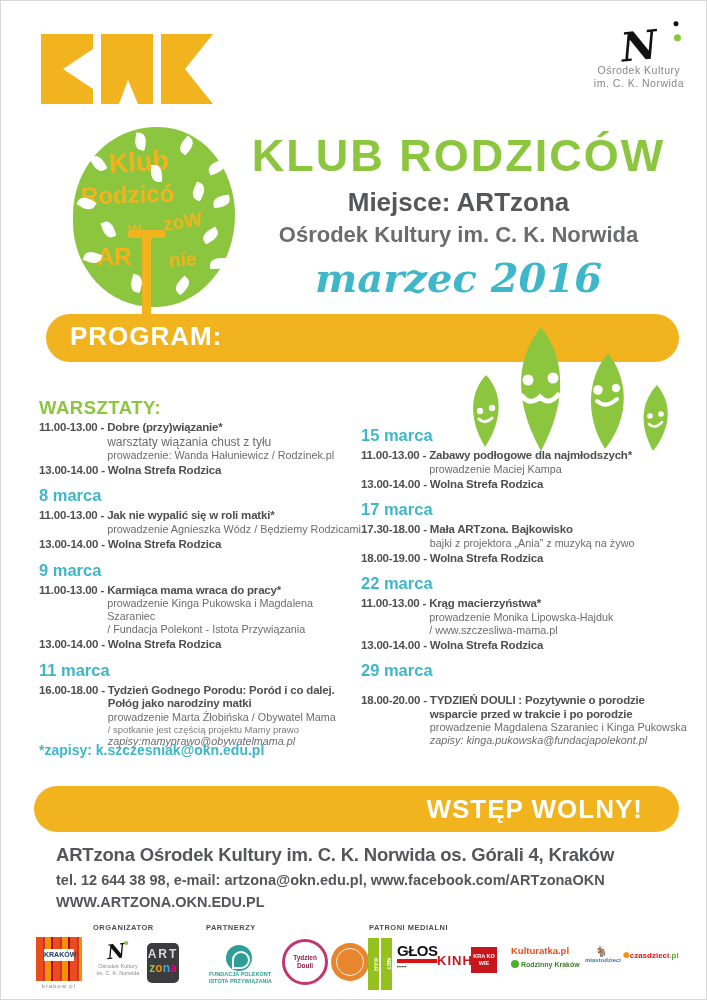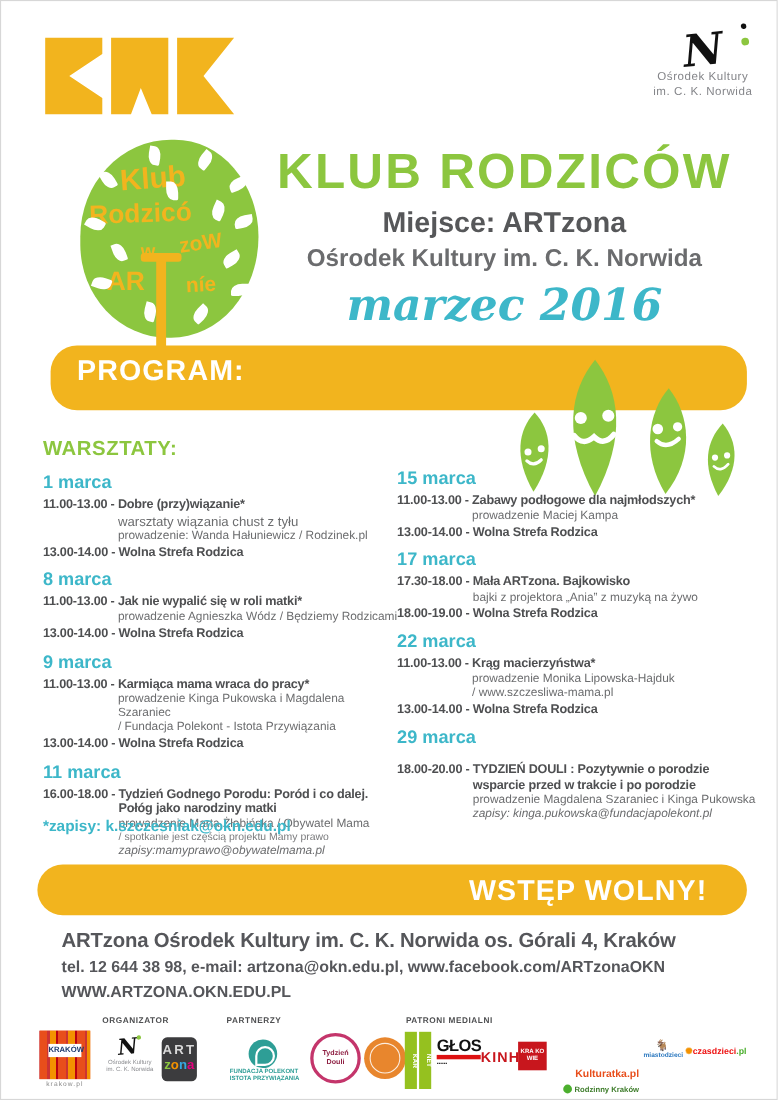--- a/index.html
+++ b/index.html
@@ -27,21 +27,21 @@
   
   .crown{position:absolute;left:72px;top:126px;width:162px;height:180px;background:#8CC63F;
          border-radius:52% 48% 50% 50% / 50% 50% 52% 48%;}
   .crown .w{position:absolute;color:#F2B41E;font-weight:bold;}
   .wleaf{position:absolute;width:11px;height:17px;background:#fff;border-radius:0 60% 10% 60%;}
   .trunk{position:absolute;left:141px;top:232px;width:9px;height:83px;background:#F2B41E;}
   .tcross{position:absolute;left:127px;top:229px;width:37px;height:8px;background:#F2B41E;border-radius:3px;}
 
   
   .bar{position:absolute;background:#F2B41E;border-radius:24px;color:#fff;font-weight:bold;}
-  .program-bar{left:45px;top:313px;width:633px;height:59px;font-size:26px;line-height:45px;padding-left:24px;letter-spacing:1px;}
+  .program-bar{left:45px;top:313px;width:633px;height:48px;font-size:26px;line-height:45px;padding-left:24px;letter-spacing:1px;}
   .free-bar{left:33px;top:785px;width:645px;height:46px;font-size:26px;line-height:46px;text-align:right;padding-right:36px;letter-spacing:1px;}
 
   .leafchars{position:absolute;left:455px;top:318px;}
 
   
   .warsztaty{position:absolute;left:38px;top:396px;color:#8CC63F;font-weight:bold;font-size:18.5px;letter-spacing:.5px;}
   .col{position:absolute;font-size:11.5px;color:#4E4F51;}
   .col-left{left:38px;top:420px;width:322px;}
   .col-right{left:360px;top:416px;width:330px;}
   .date{color:#3DB7C9;font-weight:bold;font-size:16.5px;margin:9px 0 4px;}
@@ -88,21 +88,21 @@
   .lg-orange:after{content:"";position:absolute;inset:5px;border:1.5px solid rgba(255,255,255,.85);border-radius:50%;}
   .lg-karnet{left:367px;top:937px;width:24px;height:52px;display:flex;gap:2px;}
   .lg-karnet b{flex:1;background:#95C11F;color:#fff;font-size:6px;writing-mode:vertical-rl;text-align:center;line-height:7px;}
   .lg-glos{left:396px;top:942px;width:40px;text-align:left;}
   .lg-glos .g{font-weight:900;font-size:15px;color:#111;letter-spacing:-.5px;line-height:15px;}
   .lg-glos .r{height:4px;background:#d11;margin:1px 0;}
   .lg-glos .s{font-size:4.5px;color:#333;}
   .lg-kinh{left:432px;top:952px;width:44px;color:#c8161d;font-weight:900;font-size:13px;letter-spacing:1px;}
   .lg-krakowie{left:470px;top:946px;width:26px;height:26px;background:#c8161d;color:#fff;font-weight:bold;
                font-size:5.5px;line-height:7px;display:flex;align-items:center;justify-content:center;}
-  .lg-kulturatka{left:510px;top:970px;width:70px;text-align:right;}
+  .lg-kulturatka{left:510px;top:944px;width:70px;text-align:left;}
   .lg-kulturatka .k{color:#e84e1b;font-weight:bold;font-size:9.5px;}
   .lg-kulturatka .rk{margin-top:4px;font-size:7px;color:#3f7d2c;font-weight:bold;}
   .lg-kulturatka .rk i{display:inline-block;width:8px;height:8px;border-radius:50%;background:#4caf2e;vertical-align:-1px;margin-right:2px;}
   .lg-miasto{left:584px;top:946px;width:34px;}
   .lg-miasto .an{color:#7b3fa0;font-size:10px;line-height:10px;}
   .lg-miasto .t{color:#2e7ac0;font-weight:bold;font-size:6px;}
   .lg-czas{left:622px;top:950px;width:46px;font-weight:bold;font-size:8px;}
   .lg-czas .sun{color:#f39200;}
   .lg-czas .cz{color:#e11;}
   .lg-czas .pl{color:#4caf2e;}
@@ -181,21 +181,20 @@
     <path d="M141,82 Q150,90 161,80" stroke="#fff" stroke-width="4" fill="none" stroke-linecap="round"></path>
     <path fill="#8CC63F" d="M201,66 C215,83 217,106 197,132 C182,104 186,82 201,66 Z"></path>
     <circle fill="#fff" cx="194" cy="97" r="2.8"></circle>
       <circle fill="#fff" cx="205" cy="95" r="2.8"></circle>
     <path d="M193,105 Q199,111 206,103" stroke="#fff" stroke-width="2.5" fill="none" stroke-linecap="round"></path>
   </svg>
 
   <div class="warsztaty" data-name="warsztaty-heading">WARSZTATY:</div>
   <div class="col col-left" id="col-left" data-name="events-column-left">
       <div data-name="event-group">
-        <div class="date" data-name="event-date">1 marca</div>
         <div class="item" data-name="event-item">
           <span class="time" data-name="event-time">11.00-13.00 - </span>
           <div class="body">
             <div class="etitle" data-name="event-title">Dobre (przy)wiązanie*</div>
             <div class="sub plain" data-name="event-detail">warsztaty wiązania chust z tyłu</div>
             <div class="sub small" data-name="event-detail">prowadzenie: Wanda Hałuniewicz / Rodzinek.pl</div>
           </div>
         </div>
         <div class="item" data-name="event-item">
           <span class="time" data-name="event-time">13.00-14.00 - </span>

